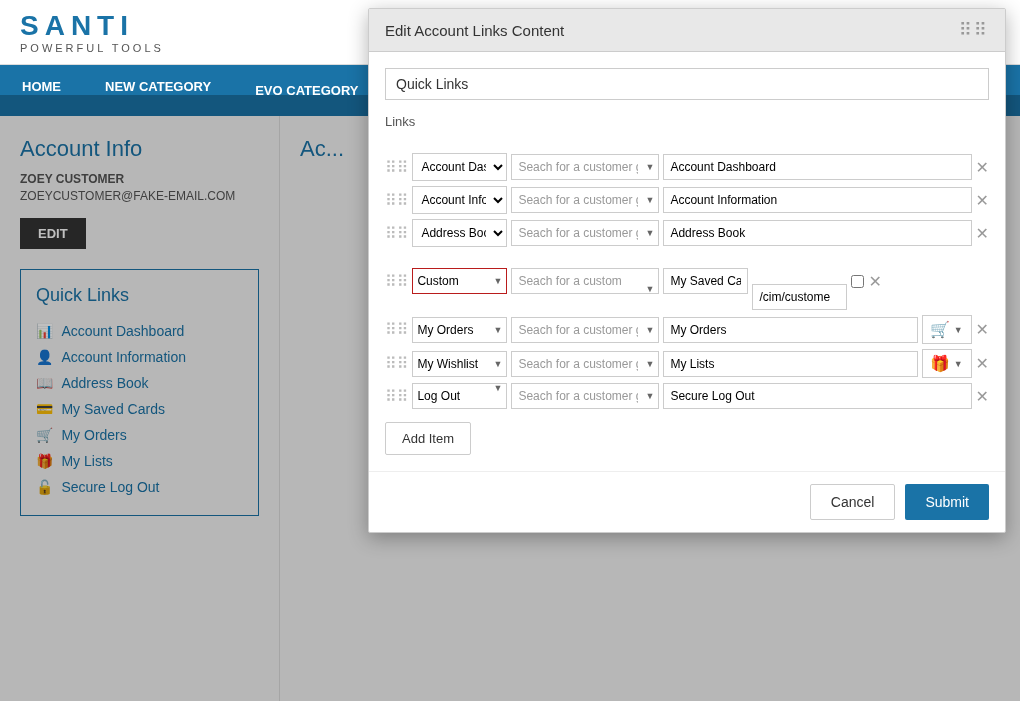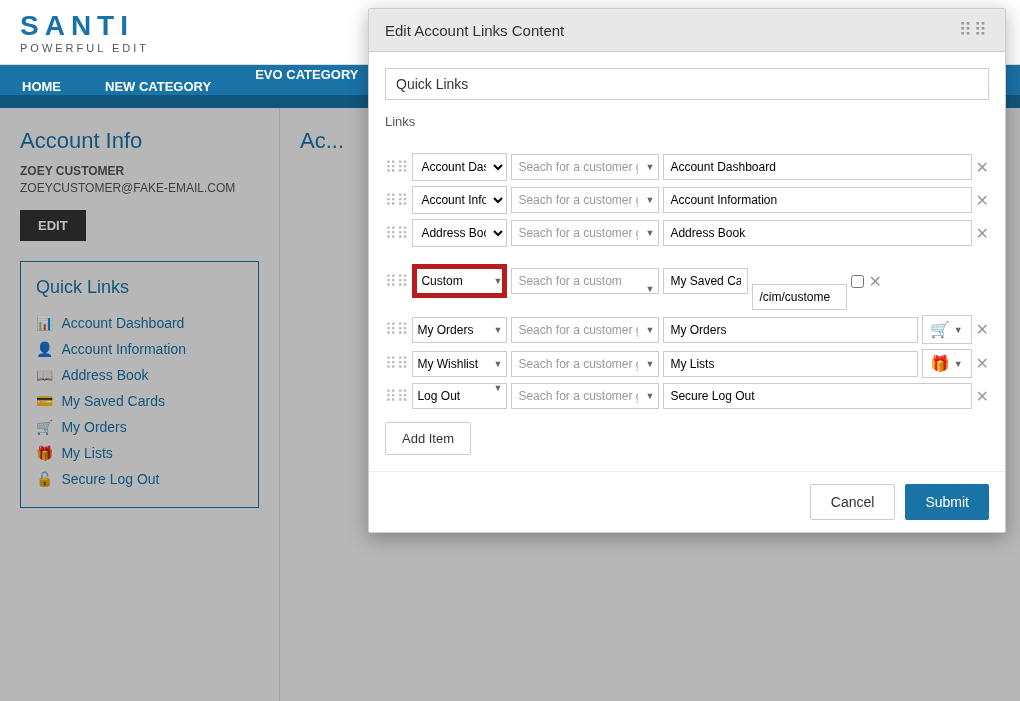--- a/index.html
+++ b/index.html
@@ -4,28 +4,28 @@
   <style>
     * { box-sizing: border-box; margin: 0; padding: 0; }
     body { font-family: Arial, sans-serif; background: #f5f5f5; overflow: hidden; width: 1020px; height: 701px; position: relative; }
   </style>
 </head>
 <body>
 
 <div style="background:white; padding:10px 20px; display:flex; align-items:center; border-bottom:1px solid #ddd;">
   <div>
     <div style="font-size:28px; font-weight:bold; color:#1a73a7; letter-spacing:6px;">SANTI</div>
-    <div style="font-size:11px; color:#555; letter-spacing:3px;">POWERFUL EDIT</div>
+    <div style="font-size:11px; color:#555; letter-spacing:3px;">POWERFUL TOOLS</div>
   </div>
 </div>
 
 <div style="background:#1a73a7; display:flex;">
   <div style="color:white;font-size:13px;font-weight:bold;padding:14px 22px;cursor:pointer;text-transform:uppercase;">HOME</div>
   <div style="color:white;font-size:13px;font-weight:bold;padding:14px 22px;cursor:pointer;text-transform:uppercase;">NEW CATEGORY</div>
-  <div style="color:white;font-size:13px;font-weight:bold;padding:2px 22px;cursor:pointer;text-transform:uppercase;">EVO CATEGORY</div>
+  <div style="color:white;font-size:13px;font-weight:bold;padding:18px 22px;cursor:pointer;text-transform:uppercase;">EVO CATEGORY</div>
 </div>
 
 <div style="display:flex; height:calc(701px - 95px);">
 
   <div style="width:280px; padding:20px; background:#f5f5f5; border-right:1px solid #ddd; flex-shrink:0;">
     <div style="font-size:22px; color:#1a73a7; font-weight:normal; margin-bottom:10px;">Account Info</div>
     <div style="font-size:12px; color:#555; font-weight:bold; margin-bottom:3px;">ZOEY CUSTOMER</div>
     <div style="font-size:12px; color:#555; margin-bottom:15px;">ZOEYCUSTOMER@FAKE-EMAIL.COM</div>
     <button style="background:#333;color:white;border:none;padding:8px 18px;font-size:13px;font-weight:bold;cursor:pointer;display:block;margin-bottom:20px;">EDIT</button>
     <div style="border:1px solid #1a73a7; padding:15px;">
@@ -129,21 +129,21 @@
         <span style="position:absolute;right:5px;font-size:9px;color:#666;pointer-events:none;">▼</span>
       </div>
       <input type="text" value="Address Book" style="flex: 1 1 0%; border: 1px solid rgb(204, 204, 204); padding: 5px 6px; font-size: 12px; min-width: 0px;">
       <span style="color:#999;cursor:pointer;font-size:16px;flex-shrink:0;">✕</span>
     </div>
 
     
     <div style="display:flex;align-items:center;gap:4px;margin-bottom:5px;">
       <span style="color:#bbb;font-size:16px;cursor:grab;flex-shrink:0;">⠿⠿</span>
       <div style="position:relative;display:flex;align-items:center;flex-shrink:0;">
-        <select style="width:95px;border:5px solid #b91c1c;padding:5px 20px 5px 4px;font-size:12px;background:white;appearance:none;">
+        <select style="width:95px;border:1px solid #b91c1c;padding:5px 20px 5px 4px;font-size:12px;background:white;appearance:none;">
           <option>Custom</option>
         </select>
         <span style="position:absolute;right:5px;font-size:9px;color:#666;pointer-events:none;">▼</span>
       </div>
       <div style="position:relative;display:flex;align-items:flex-end;flex-shrink:0;">
         <select style="width:148px;border:1px solid #ccc;padding:5px 20px 5px 6px;font-size:12px;background:white;appearance:none;color:#999;">
           <option>Seach for a custom</option>
         </select>
         <span style="position:absolute;right:5px;font-size:9px;color:#666;pointer-events:none;">▼</span>
       </div>

